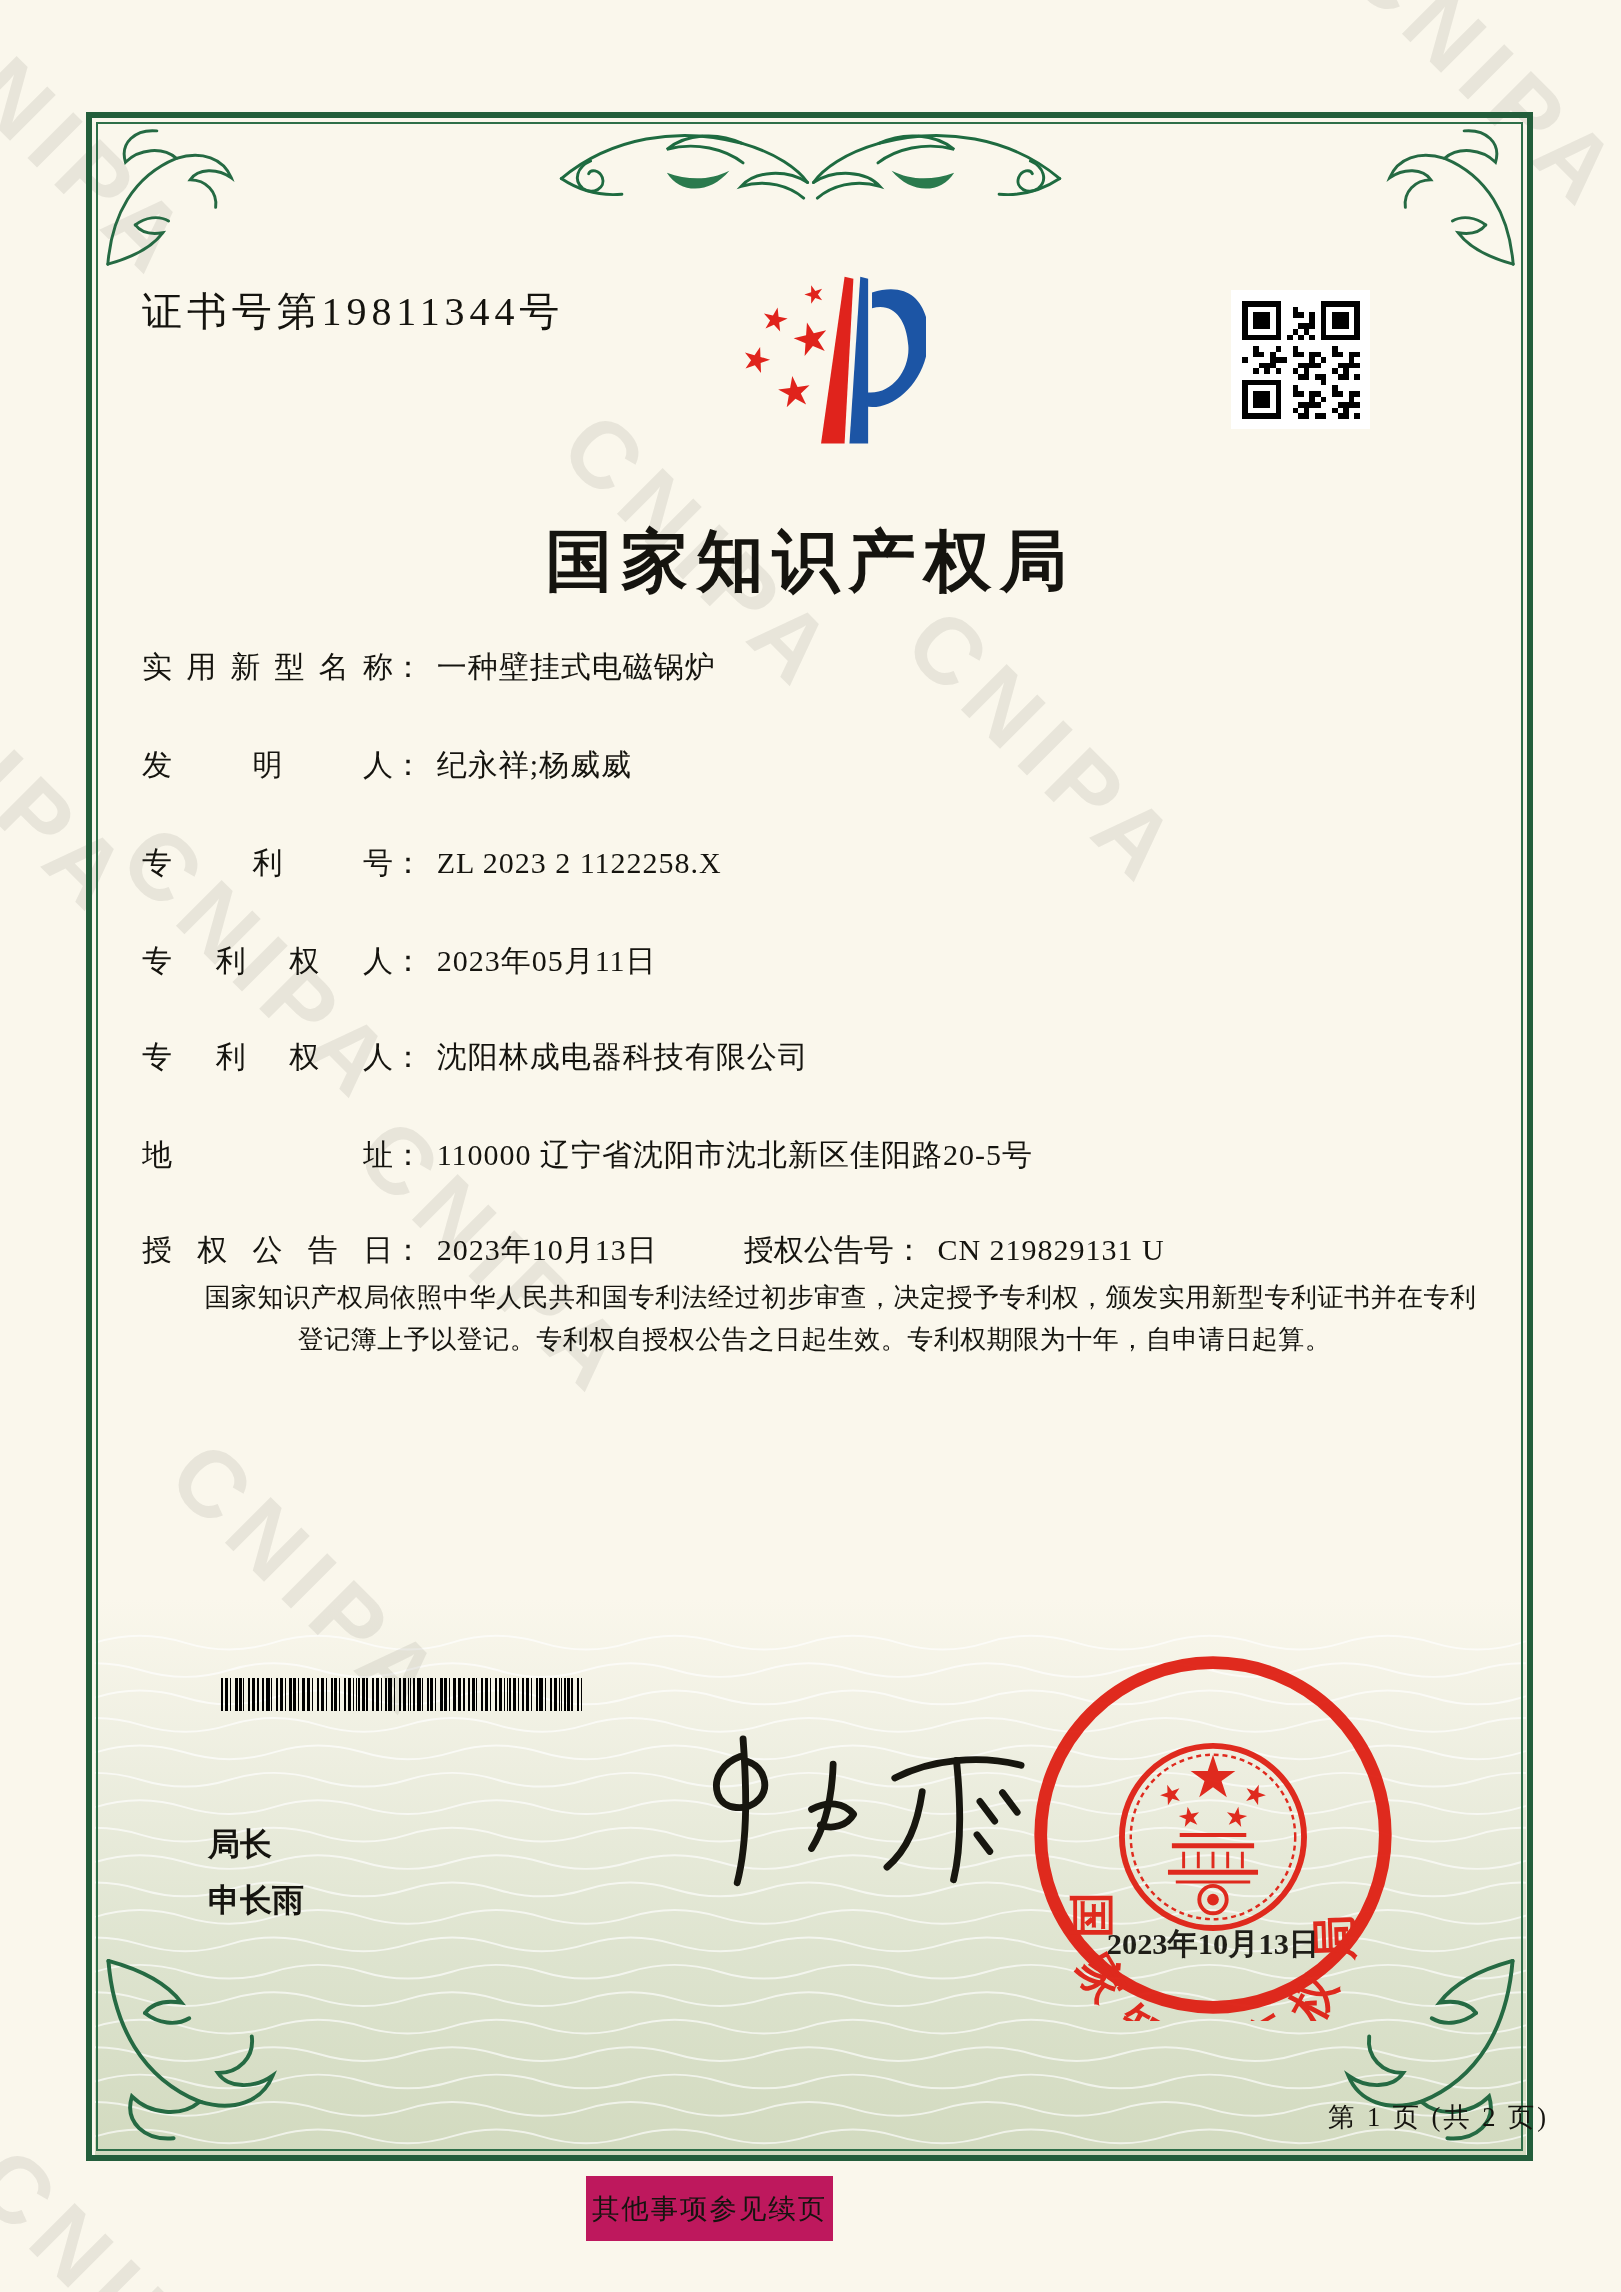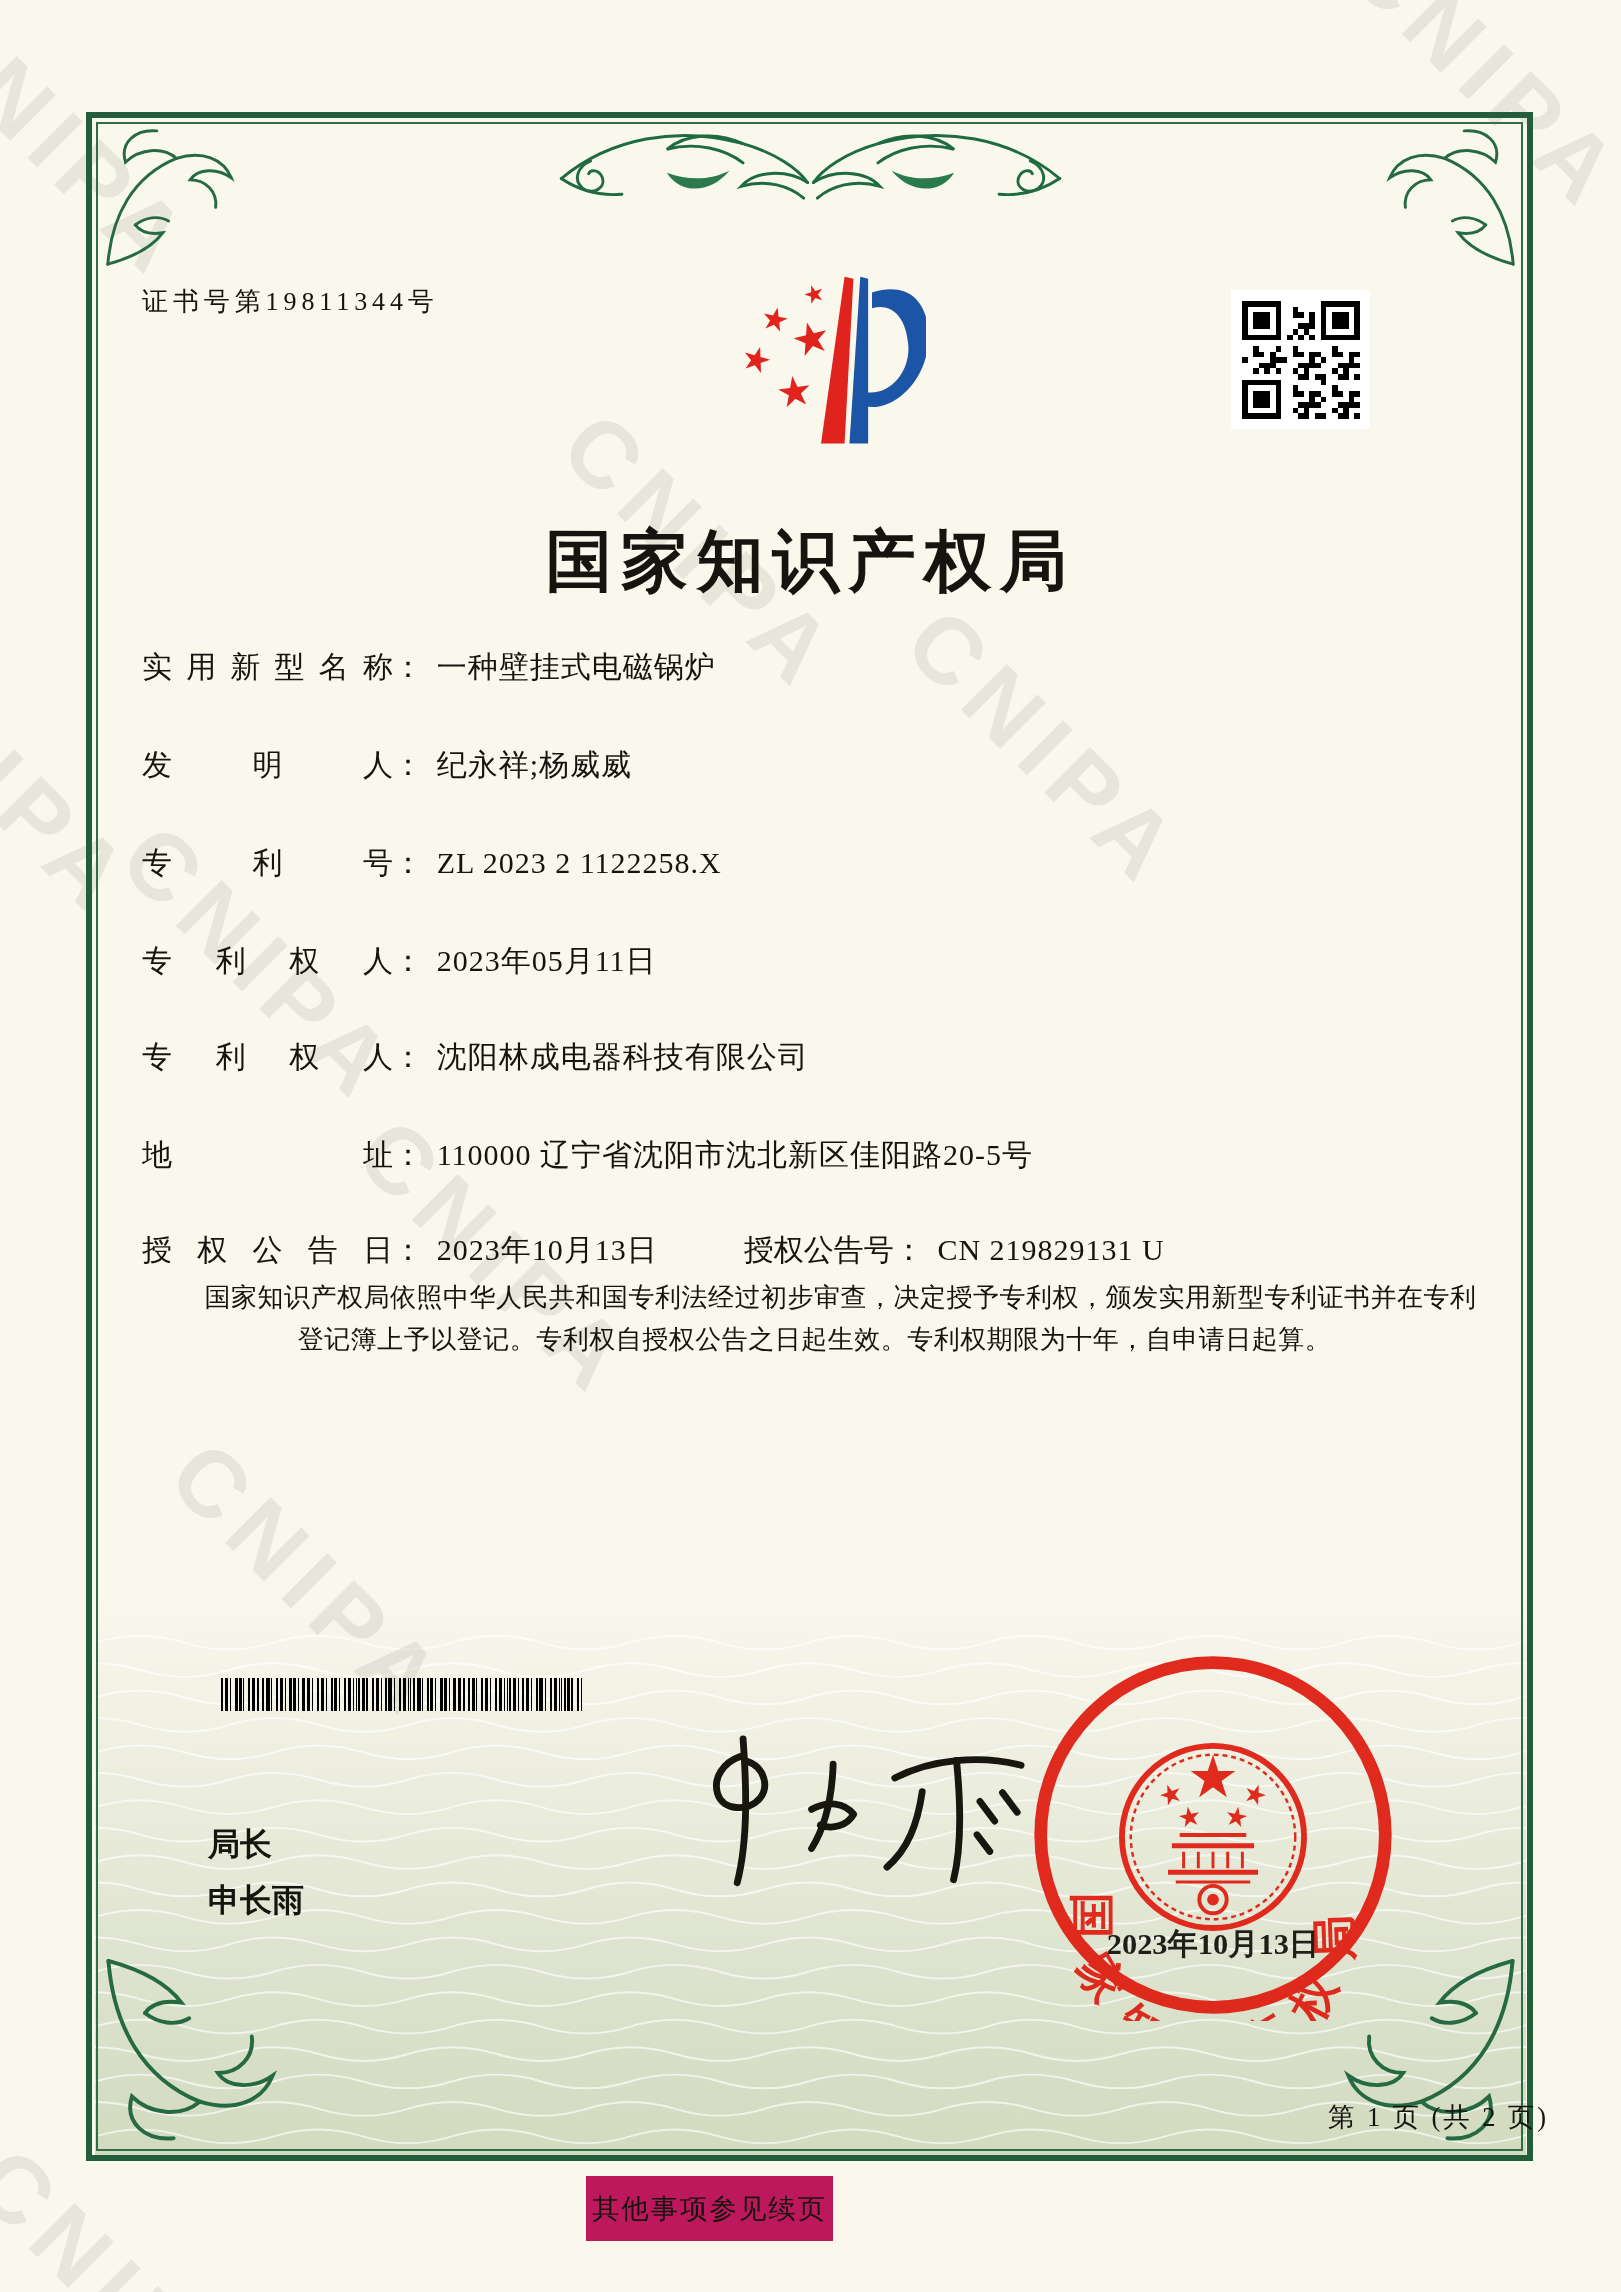--- a/index.html
+++ b/index.html
@@ -13,21 +13,21 @@
   
   .tint{left:95px;top:1598px;width:1431px;height:559px;z-index:0;
         background:linear-gradient(180deg,rgba(224,229,212,0) 0%,rgba(224,229,212,.45) 28%,
                    #dde3ce 66%,#d2dabf 100%);}
   .waves{left:95px;top:1623px;z-index:0;}
   
   .frame{left:86px;top:112px;width:1435px;height:2037px;border:6.9px solid #235e3b;z-index:2;}
   .frame-inner{position:absolute;left:3.9px;top:3.9px;right:3.9px;bottom:3.9px;border:2px solid #2e6f49;}
   .orn{position:absolute;z-index:2;}
   
-  .certno{left:142px;top:284px;font-size:26px;letter-spacing:4.9px;z-index:3;}
+  .certno{left:142px;top:284px;font-size:40px;letter-spacing:4.9px;z-index:3;}
   .logo{left:720px;top:267px;z-index:3;}
   .qrbox{left:1231px;top:290px;width:139px;height:139px;background:#fff;z-index:3;
          display:flex;align-items:center;justify-content:center;}
   .title{left:0;top:516px;width:1621px;text-align:center;font-size:67px;font-weight:900;
          letter-spacing:8.8px;z-index:3;}
   
   .frow{position:absolute;left:142px;font-size:30px;z-index:3;white-space:nowrap;}
   .flabel{display:inline-block;width:251px;text-align:justify;text-align-last:justify;
           text-justify:inter-character;vertical-align:baseline;}
   .fcolon{display:inline-block;margin-right:13.7px;}

